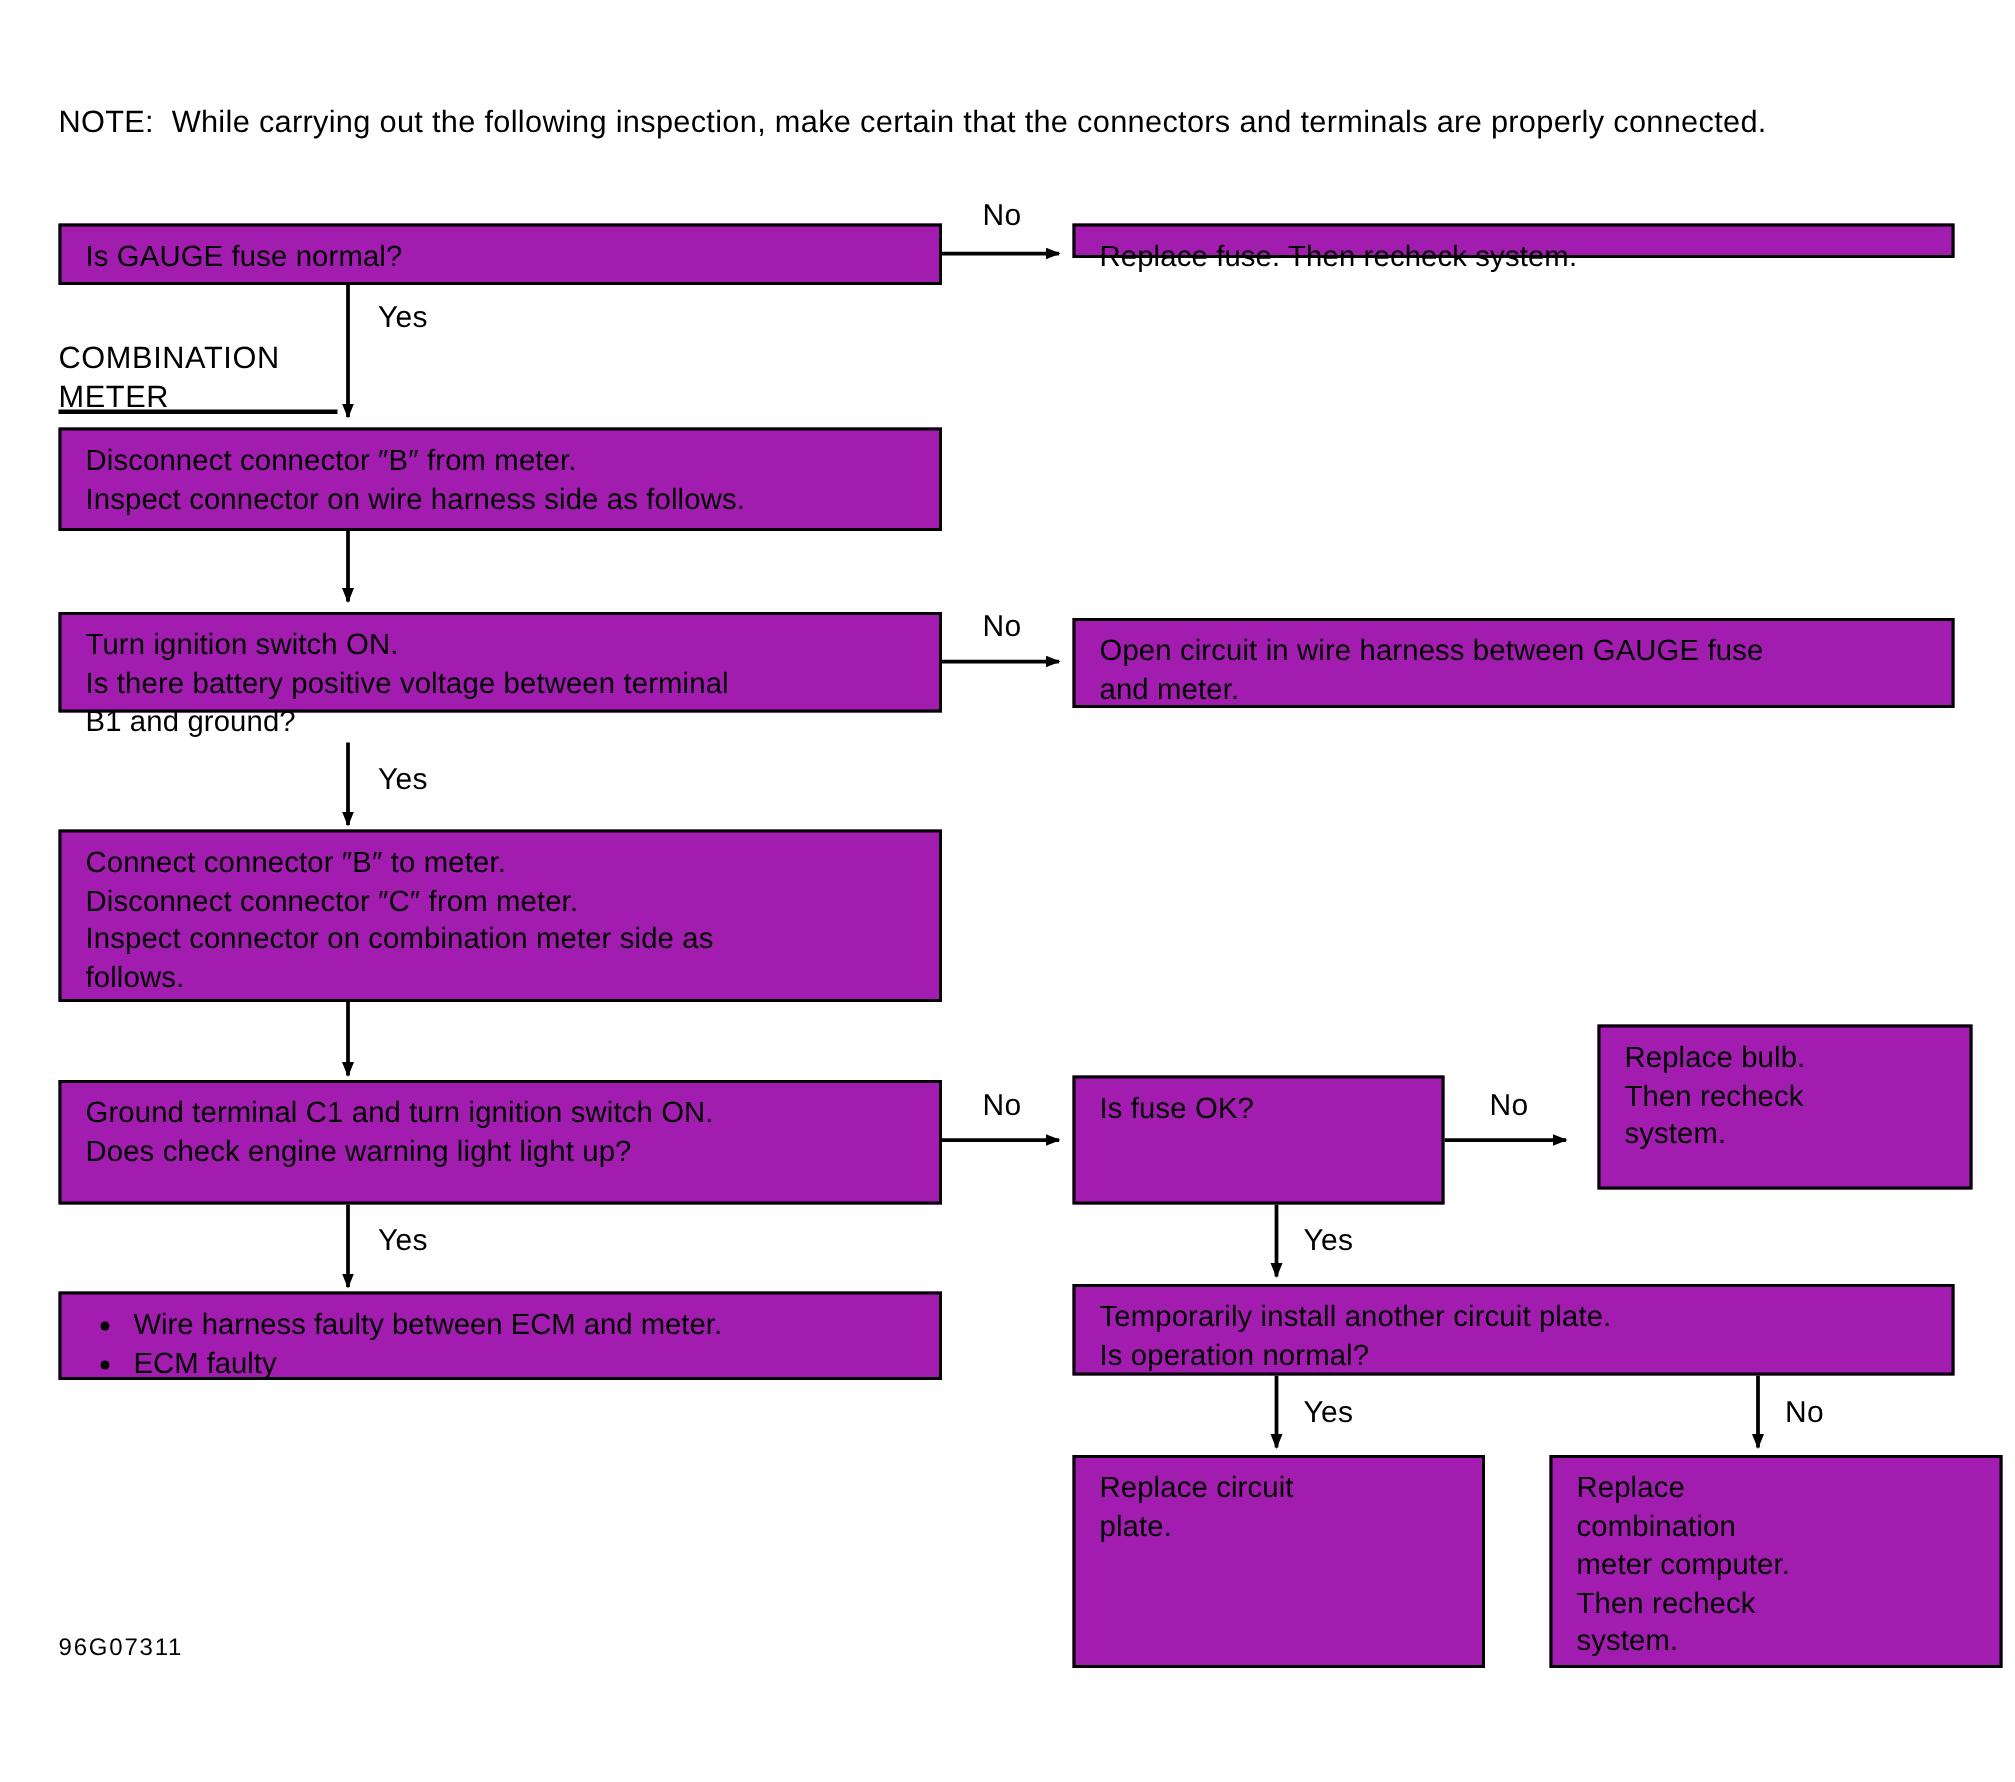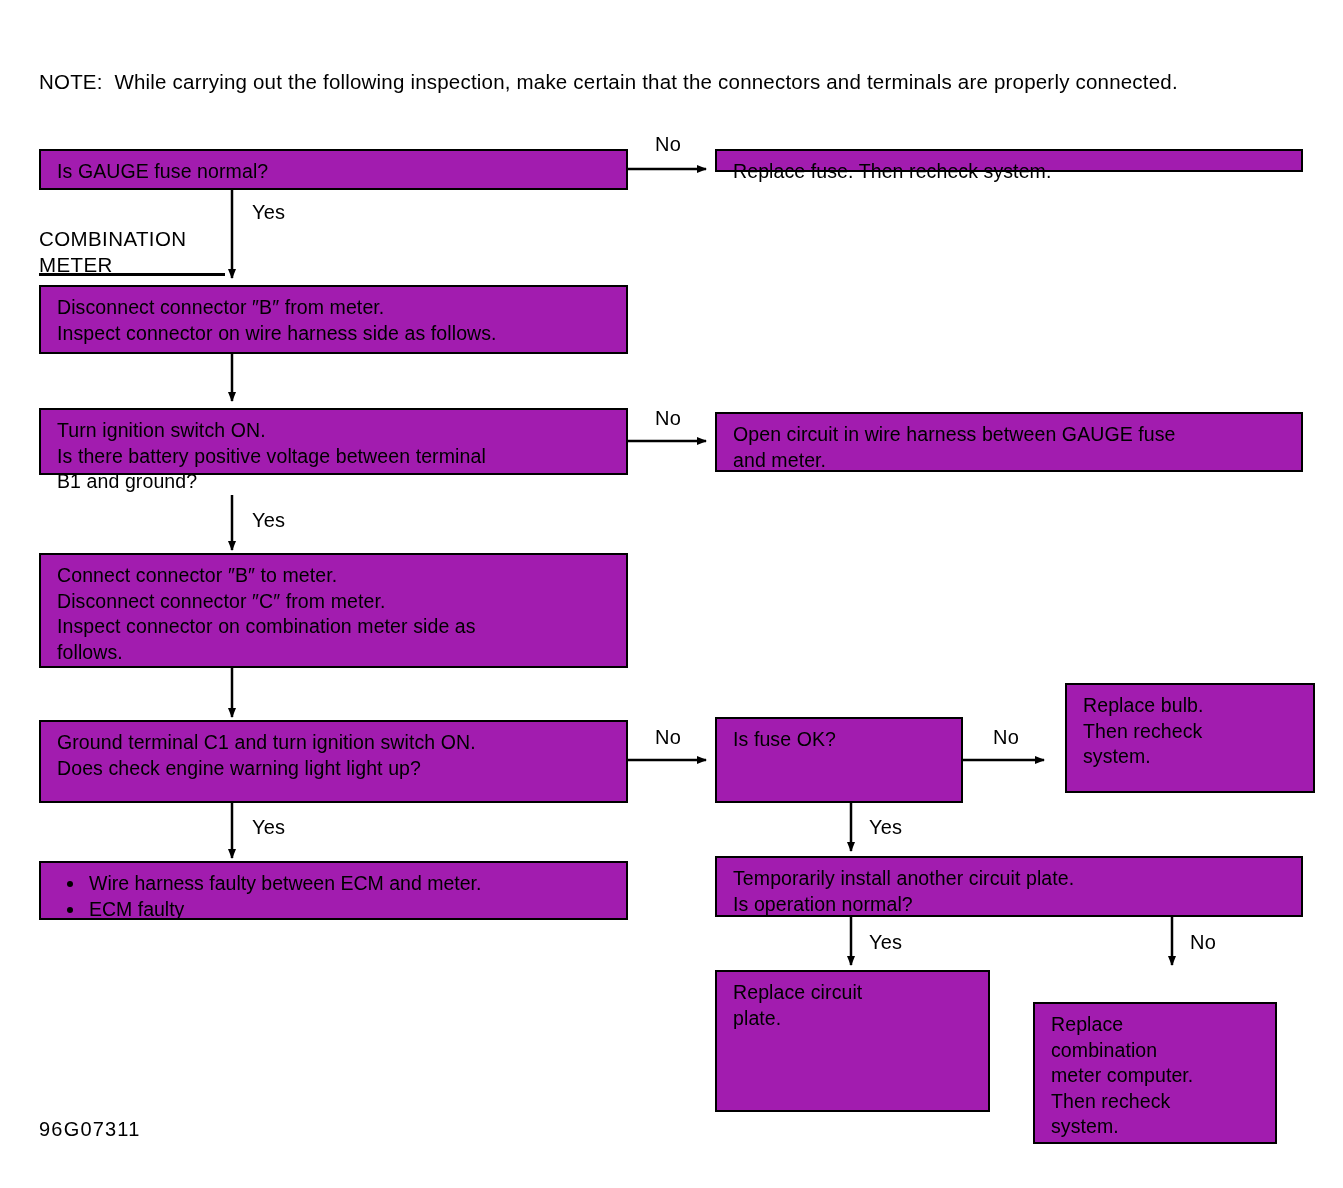--- a/index.html
+++ b/index.html
@@ -83,22 +83,22 @@
   }
   .edge-label {
     position: absolute;
     font-size: 20px;
     line-height: 20px;
     letter-spacing: 0.2px;
   }
   .figid {
     position: absolute;
     left: 39px;
-    top: 1118px;
-    font-size: 20px;
+    top: 1090px;
+    font-size: 16px;
     letter-spacing: 1.2px;
     text-align: right;
   }
 </style>
 </head>
 <body>
 
 <svg id="canvas" width="1343" height="1188" viewBox="0 0 1343 1188" xmlns="http://www.w3.org/2000/svg">
   <defs>
     <marker id="arrow" markerWidth="10" markerHeight="10" refX="9" refY="4" orient="auto" markerUnits="userSpaceOnUse">
@@ -195,21 +195,21 @@
 <div class="box" style="left:715px; top:856px; width:588px; height:61px;">
   <div class="txt">Temporarily install another circuit plate.
 Is operation normal?</div>
 </div>
 
 <div class="box" style="left:715px; top:970px; width:275px; height:142px;">
   <div class="txt">Replace circuit
 plate.</div>
 </div>
 
-<div class="box" style="left:1033px; top:970px; width:244px; height:142px;margin-top:32px;">
+<div class="box" style="left:1033px; top:970px; width:302px; height:142px;">
   <div class="txt">Replace
 combination
 meter computer.
 Then recheck
 system.</div>
 </div>
 
 <div class="edge-label" style="left:655px; top:134px;">No</div>
 <div class="edge-label" style="left:252px; top:202px;">Yes</div>
 <div class="edge-label" style="left:655px; top:408px;">No</div>

